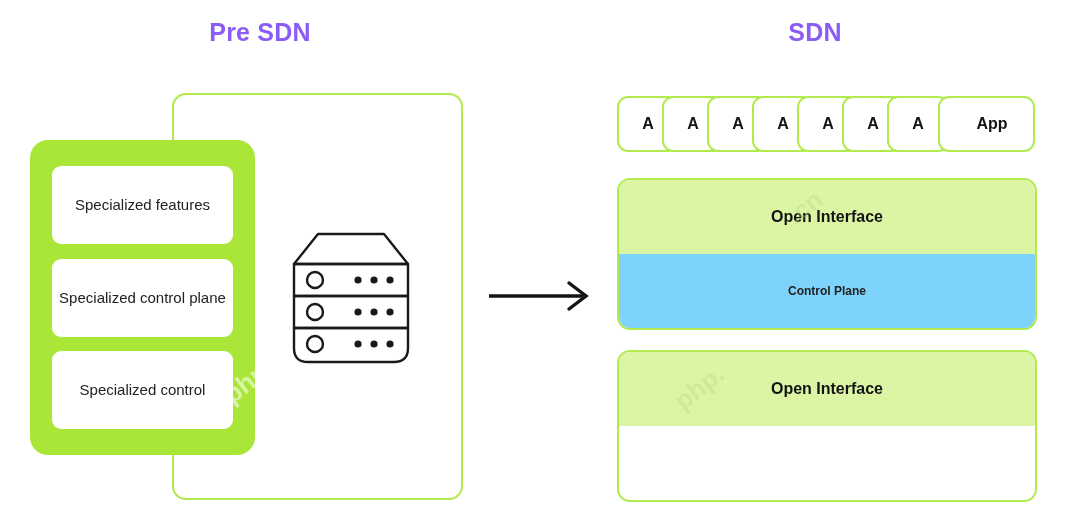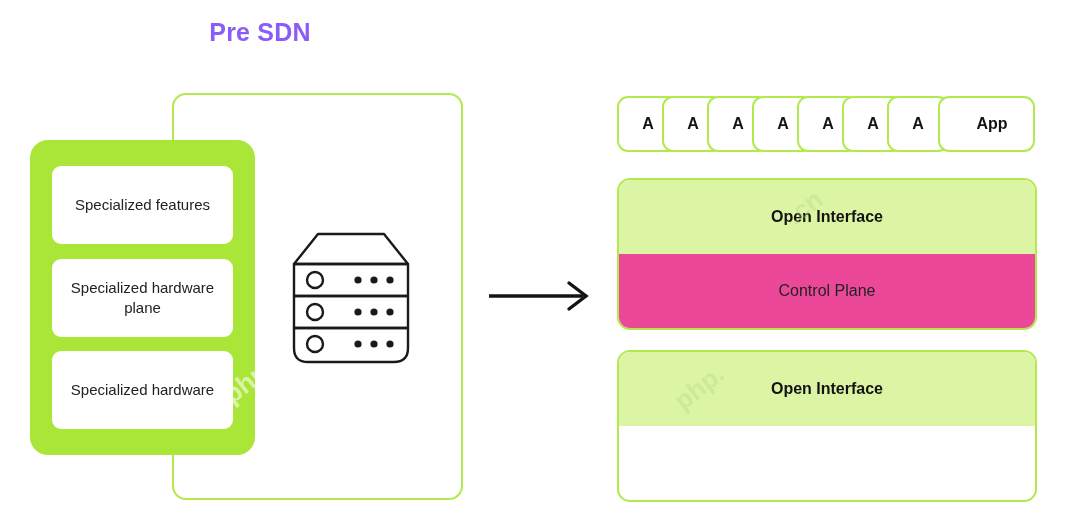--- a/index.html
+++ b/index.html
@@ -144,26 +144,26 @@
     display: flex;
     align-items: center;
     justify-content: center;
     font-size: 16px;
     font-weight: bold;
     color: #131313;
     box-sizing: border-box;
   }
   .plane-body {
     height: 50%;
-    background: #ec4899;
-    display: flex;
-    align-items: center;
-    justify-content: center;
-    font-size: 16px;
-    font-weight: normal;
+    background: #7dd3fc;
+    display: flex;
+    align-items: center;
+    justify-content: center;
+    font-size: 12px;
+    font-weight: bold;
     color: #222222;
     box-sizing: border-box;
   }
 
   
   .watermark {
     position: absolute;
     color: rgba(255, 255, 255, 0.55);
     font-size: 26px;
     font-weight: bold;
@@ -181,22 +181,22 @@
 <body>
 
 <div id="canvas">
 
   <div class="panel-title" id="title-pre-sdn">Pre SDN</div>
 
   <div id="legacy-outline"></div>
 
   <div id="legacy-stack">
     <div class="legacy-card">Specialized features</div>
-    <div class="legacy-card">Specialized hardware plane</div>
-    <div class="legacy-card">Specialized hardware</div>
+    <div class="legacy-card">Specialized control plane</div>
+    <div class="legacy-card">Specialized control</div>
   </div>
 
   <div class="watermark" id="wm-1">php</div>
 
   <svg id="server-icon" viewBox="0 0 126 140">
     <g fill="none" stroke="#1a1a1a" stroke-width="2.4" stroke-linejoin="round" stroke-linecap="round">
       <path d="M6 36 L30 6 L96 6 L120 36 Z"></path>
       <path d="M6 36 L120 36 L120 68 L6 68 Z"></path>
       <path d="M6 68 L120 68 L120 100 L6 100 Z"></path>
       <path d="M6 100 L120 100 L120 120 Q120 134 106 134 L20 134 Q6 134 6 120 Z"></path>
@@ -215,20 +215,21 @@
         <circle cx="86" cy="116" r="3.6"></circle>
         <circle cx="102" cy="116" r="3.6"></circle>
     </g>
   </svg>
 
   <svg id="transition-arrow" viewBox="0 0 108 36">
     <line x1="2" y1="18" x2="96" y2="18" stroke="#141414" stroke-width="3.4"></line>
     <polyline points="82,5 99,18 82,31" fill="none" stroke="#141414" stroke-width="3.4" stroke-linecap="round" stroke-linejoin="miter"></polyline>
   </svg>
 
+  <div class="panel-title" id="title-sdn">SDN</div>
 
   <div id="app-row">
     <div class="app-chip small" style="left:0px;   z-index:1">A</div>
     <div class="app-chip small" style="left:45px;  z-index:2">A</div>
     <div class="app-chip small" style="left:90px;  z-index:3">A</div>
     <div class="app-chip small" style="left:135px; z-index:4">A</div>
     <div class="app-chip small" style="left:180px; z-index:5">A</div>
     <div class="app-chip small" style="left:225px; z-index:6">A</div>
     <div class="app-chip small" style="left:270px; z-index:7">A</div>
     <div class="app-chip wide" style="left:321px; z-index:8">App</div>

